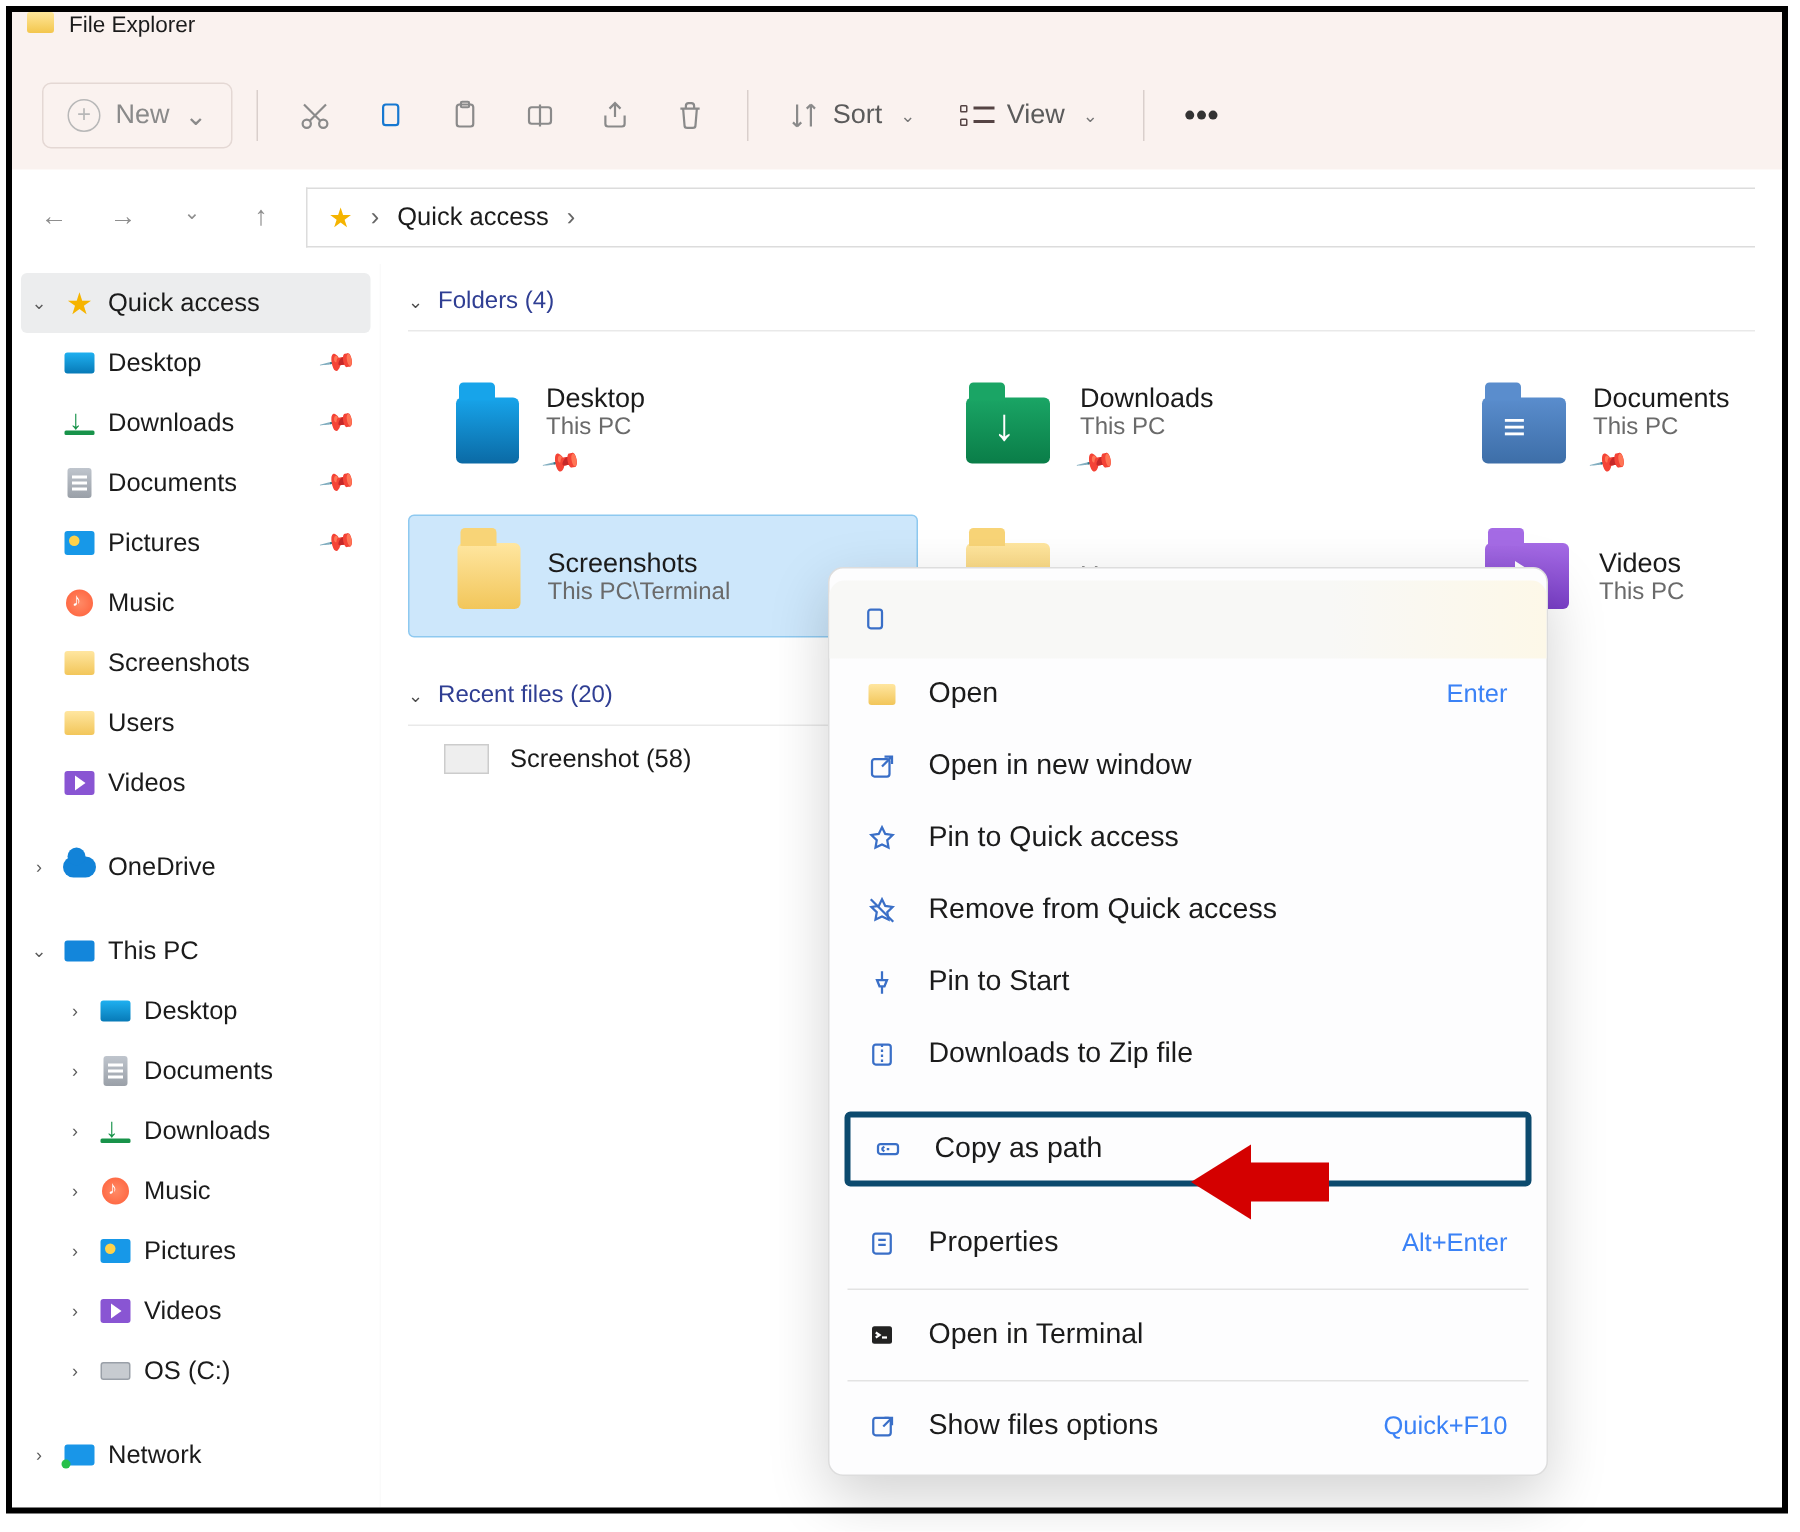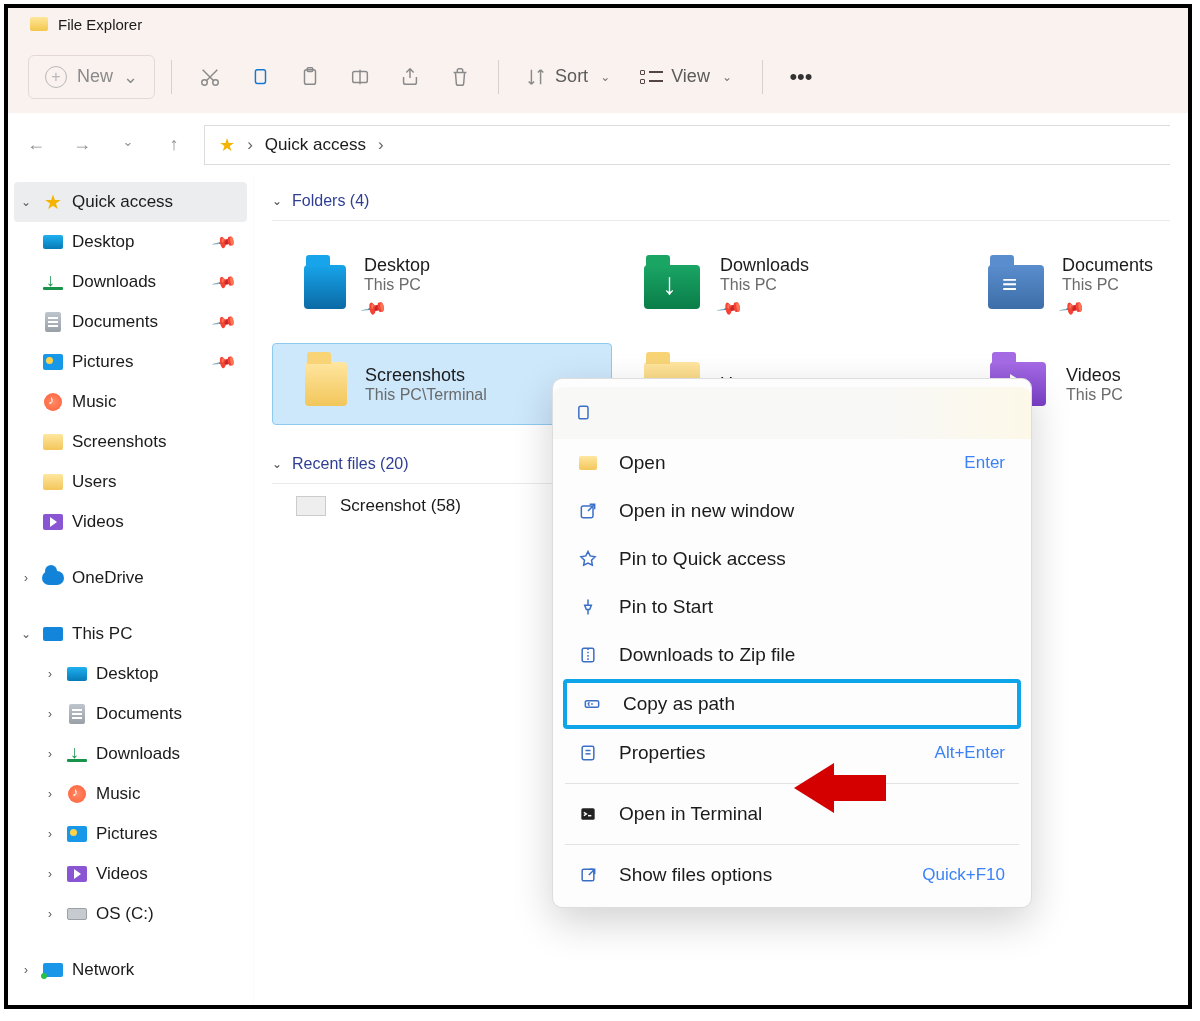--- a/index.html
+++ b/index.html
@@ -17,24 +17,23 @@
     border: 4px solid #000;
     width: 1188px;
     height: 1005px;
     margin: 4px;
     position: relative;
     background: #fff;
   }
   
   .titlebar {
     display: flex;
-    align-items: center;
     background: #faf2ef;
     height: 32px;
-    padding: 0 22px;
+    padding: 0 10px;
     gap: 10px;
   }
   .titlebar .folder-glyph {
     width: 18px; height: 14px;
     background: linear-gradient(#ffe79a,#f3c64d);
     border-radius: 2px;
     position: relative;
   }
   .titlebar .label { font-size: 15px; }
   
@@ -178,22 +177,22 @@
     border-radius:10px 10px 0 0;}
   .ctx-item{
     display:flex; align-items:center; height:48px; padding:0 24px; gap:20px;
     position:relative;
   }
   .ctx-item .ci-ico{ width:22px;height:22px;display:flex;align-items:center;justify-content:center;color:#3a6fc7;}
   .ctx-item .ci-ico svg{width:20px;height:20px;fill:none;stroke:#3a6fc7;stroke-width:1.8;}
   .ctx-item .ci-hint{ position:absolute; right:26px; color:#3b82f6; font-size:17px;}
   .ctx-sep{height:1px;background:#e3e3e3;margin:6px 12px;}
   .ctx-highlight{
-    border:4px solid #0ea5e9; border-radius:4px;
-    height:50px; margin:0 10px;
+    border:4px solid #0c4a6e; border-radius:4px;
+    height:50px; margin:14px 10px;
   }
   
   .red-arrow{
     position:absolute; left:786px; top:755px; z-index:60;
     width:92px; height:50px;
   }
   .red-arrow .shaft{position:absolute;right:0;top:12px;width:56px;height:26px;background:#d40000;}
   .red-arrow .head{position:absolute;left:0;top:0;width:0;height:0;
     border-top:25px solid transparent;border-bottom:25px solid transparent;border-right:40px solid #d40000;}
   
@@ -529,20 +528,29 @@
       <span class="ci-ico">
           <svg viewBox="0 0 24 24">
             <path d="M12 3l2.6 5.3 5.9.9-4.3 4.2 1 5.9L12 16.8 6.8 19.3l1-5.9L3.5 9.2l5.9-.9z"></path>
           </svg>
         </span>
       <span>Pin to Quick access</span>
     </div>
     <div class="ctx-item">
       <span class="ci-ico">
           <svg viewBox="0 0 24 24">
+            <path d="M12 3l2.6 5.3 5.9.9-4.3 4.2 1 5.9L12 16.8 6.8 19.3l1-5.9L3.5 9.2l5.9-.9z"></path>
+            <line x1="3" y1="3" x2="21" y2="21"></line>
+          </svg>
+        </span>
+      <span>Remove from Quick access</span>
+    </div>
+    <div class="ctx-item">
+      <span class="ci-ico">
+          <svg viewBox="0 0 24 24">
             <path d="M12 3v7M8 10h8l-2 5h-4z M12 15v6"></path>
           </svg>
         </span>
       <span>Pin to Start</span>
     </div>
     <div class="ctx-item">
       <span class="ci-ico">
           <svg viewBox="0 0 24 24">
             <rect x="5" y="4" width="14" height="16" rx="2"></rect>
             <line x1="12" y1="4" x2="12" y2="20" stroke-dasharray="2 2"></line>

